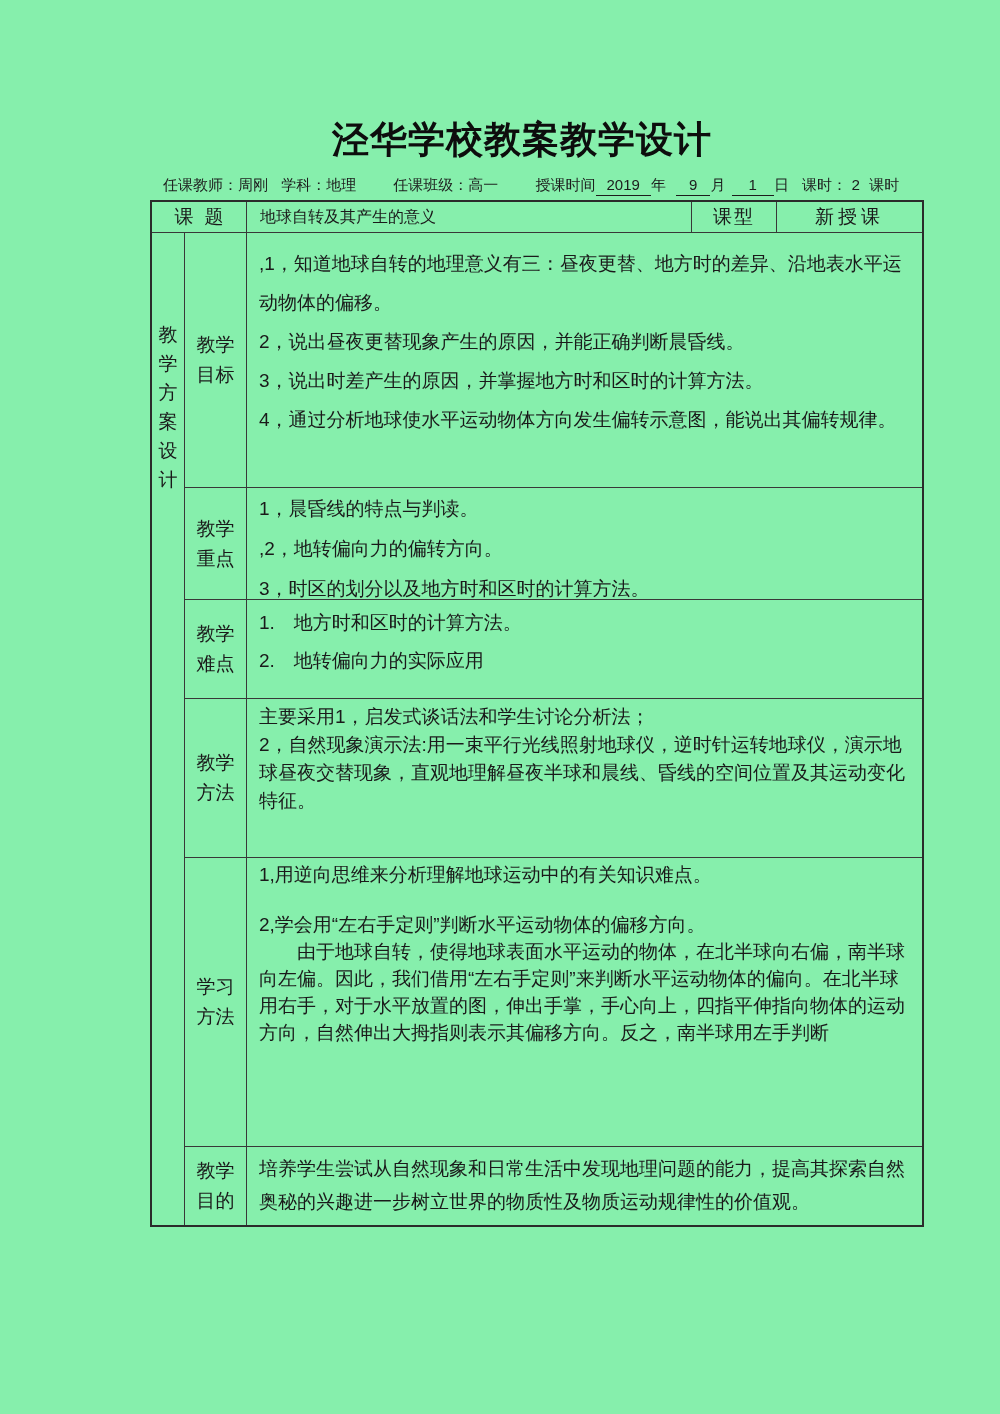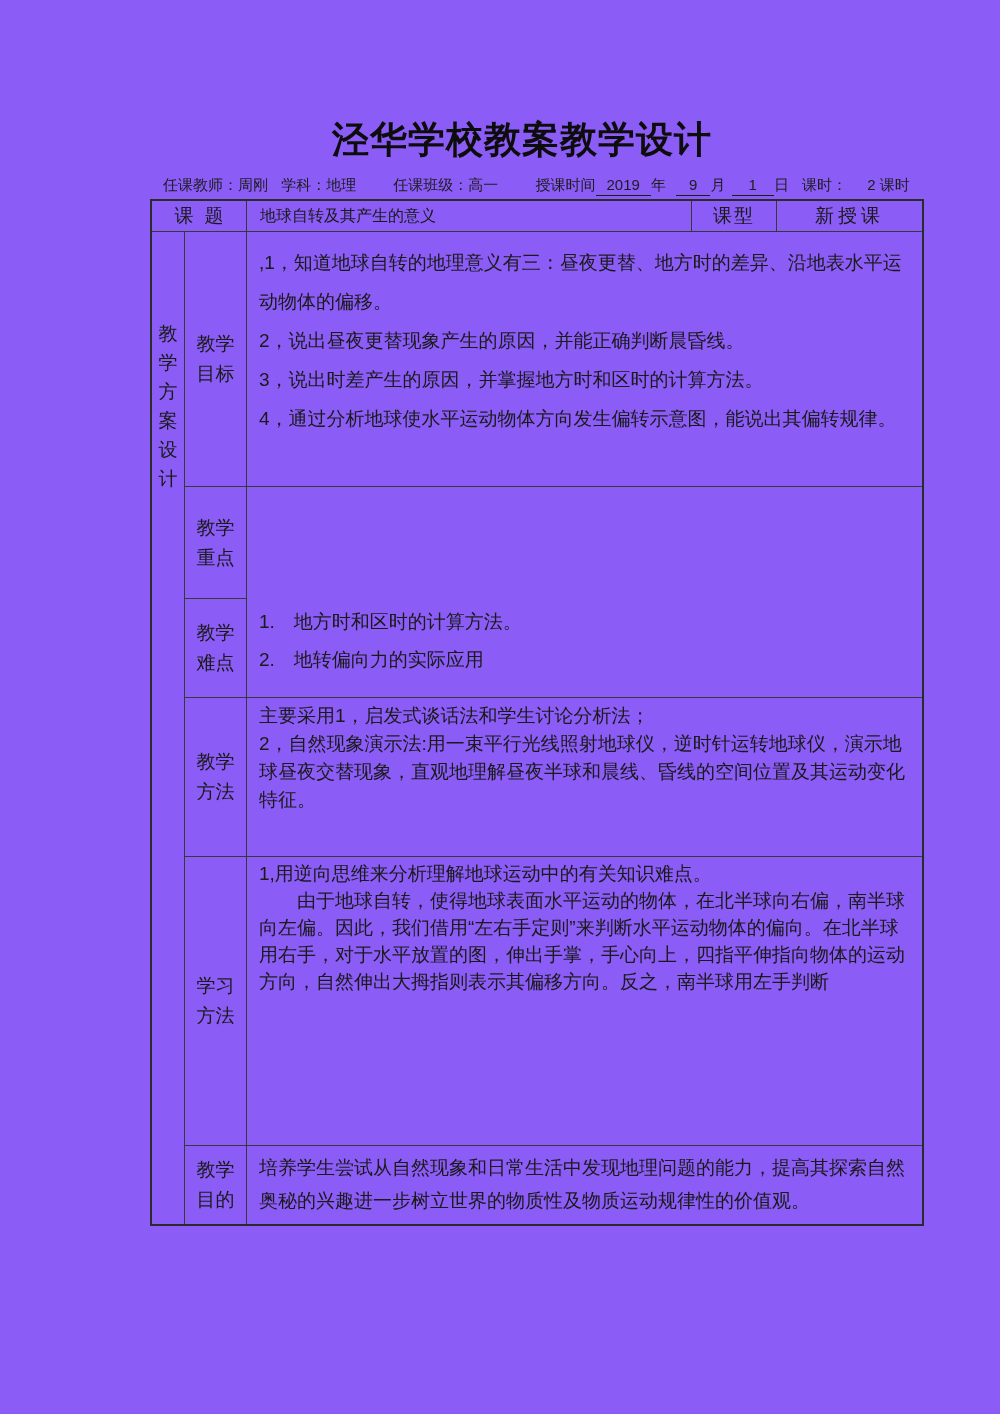--- a/index.html
+++ b/index.html
@@ -1,32 +1,32 @@
 <!DOCTYPE html>
 <html><head>
 <meta charset="utf-8">
 <style>
   html,body{margin:0;padding:0;background:#ffffff;}
   .page{
-    position:relative;width:1000px;height:1414px;background:#8b5cf6;
+    position:relative;width:1000px;height:1414px;background:#86efac;
     font-family:"Liberation Sans","DejaVu Sans",sans-serif;color:#161616;
     overflow:hidden;
   }
   .content{position:absolute;left:150px;top:0;width:774px;}
   .title{
     margin:116px 0 0 0;padding-right:30px;text-align:center;
     font-size:37px;font-weight:bold;line-height:48px;letter-spacing:1px;color:#0d0d0d;
   }
   .info{
     margin-top:10px;padding-left:13px;font-size:15px;line-height:21px;
     white-space:nowrap;color:#1c1c1c;
   }
   .info span{display:inline-block;}
   .gap-s{margin-left:9px;}
-  .gap-m{margin-left:16px;}
+  .gap-m{font-family:Liberation Mono, monospace;}
   .gap-l{margin-left:33px;}
   .u{border-bottom:1.5px solid #1c1c1c;text-align:center;}
   .u-y{padding:0 11px;}
   .u-m{padding:0 13px;margin-left:6px;}
   .u-d{padding:0 17px;margin-left:2px;}
   .grid{
     margin-top:3px;box-sizing:border-box;width:774px;
     display:grid;
     grid-template-columns:33px 62px 445px 85px auto;
     grid-template-rows:31px 255px 112px 99px 159px 289px 78px;
@@ -96,20 +96,25 @@
       <div class="cell bb content-cell cc-r2 r2">
         <div class="para">,1，知道地球自转的地理意义有三：昼夜更替、地方时的差异、沿地表水平运动物体的偏移。</div>
         <div class="para">2，说出昼夜更替现象产生的原因，并能正确判断晨昏线。</div>
         <div class="para">3，说出时差产生的原因，并掌握地方时和区时的计算方法。</div>
         <div class="para">4，通过分析地球使水平运动物体方向发生偏转示意图，能说出其偏转规律。</div>
       </div>
 
       <div class="cell c-center br bb label-cell r3">
         <div class="label2">教学重点</div>
       </div>
+      <div class="cell bb content-cell cc-r3 r3">
+        <div class="para">1，晨昏线的特点与判读。</div>
+        <div class="para">,2，地转偏向力的偏转方向。</div>
+        <div class="para">3，时区的划分以及地方时和区时的计算方法。</div>
+      </div>
 
       <div class="cell c-center br bb label-cell r4">
         <div class="label2">教学难点</div>
       </div>
       <div class="cell bb content-cell cc-r4 r4">
         <div class="para">1.　地方时和区时的计算方法。</div>
         <div class="para">2.　地转偏向力的实际应用</div>
       </div>
 
       <div class="cell c-center br bb label-cell r5">
@@ -118,20 +123,21 @@
       <div class="cell bb content-cell cc-r5 r5">
         <div class="para">主要采用1，启发式谈话法和学生讨论分析法；</div>
         <div class="para">2，自然现象演示法:用一束平行光线照射地球仪，逆时针运转地球仪，演示地球昼夜交替现象，直观地理解昼夜半球和晨线、昏线的空间位置及其运动变化特征。</div>
       </div>
 
       <div class="cell c-center br bb label-cell r6">
         <div class="label2">学习方法</div>
       </div>
       <div class="cell bb content-cell cc-r6 r6">
         <div class="para">1,用逆向思维来分析理解地球运动中的有关知识难点。</div>
+        <div class="para para-gap">2,学会用“左右手定则”判断水平运动物体的偏移方向。</div>
         <div class="para">　　由于地球自转，使得地球表面水平运动的物体，在北半球向右偏，南半球向左偏。因此，我们借用“左右手定则”来判断水平运动物体的偏向。在北半球用右手，对于水平放置的图，伸出手掌，手心向上，四指平伸指向物体的运动方向，自然伸出大拇指则表示其偏移方向。反之，南半球用左手判断</div>
       </div>
 
       <div class="cell c-center br label-cell r7">
         <div class="label2">教学目的</div>
       </div>
       <div class="cell content-cell cc-r7 r7">
         <div class="para">培养学生尝试从自然现象和日常生活中发现地理问题的能力，提高其探索自然奥秘的兴趣进一步树立世界的物质性及物质运动规律性的价值观。</div>
       </div>
 

